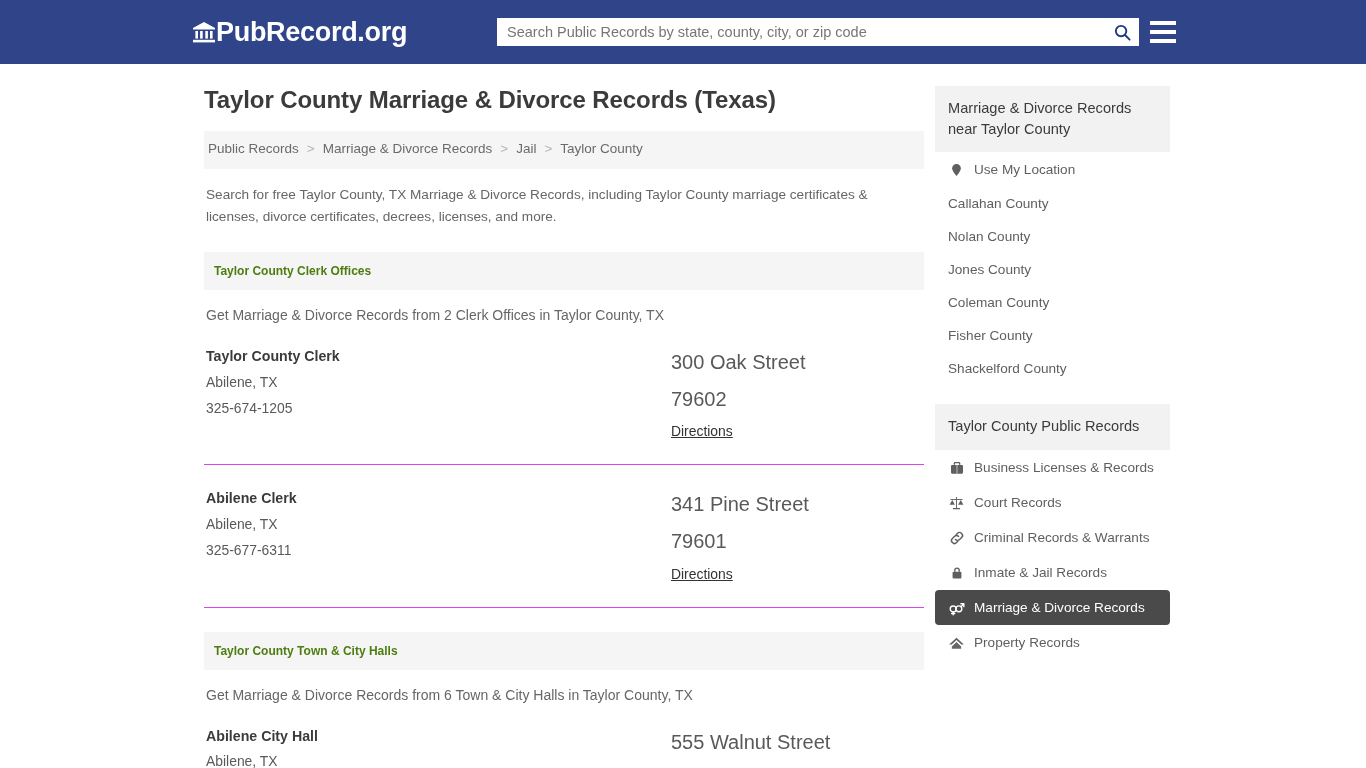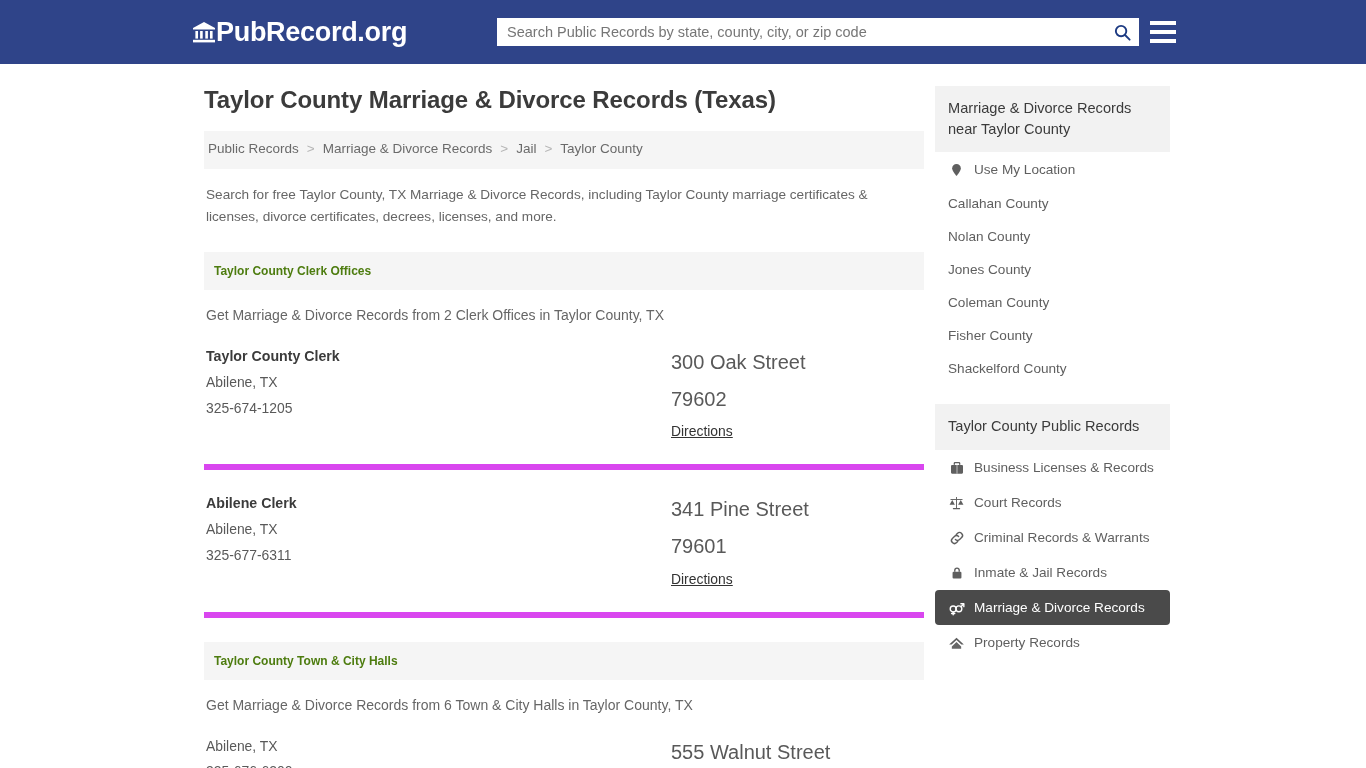--- a/index.html
+++ b/index.html
@@ -137,21 +137,21 @@
   }
   .section-note {
     font-size: 14px;
     color: #666;
     padding: 17px 2px 0 2px;
   }
 
   .listing {
     display: flex;
     padding: 21px 2px 19px 2px;
-    border-bottom: 6px solid #d946ef;
+    border-bottom: 1px solid #d946ef;
   }
   .listing:last-child { border-bottom: none; }
   .listing-left { width: 465px; }
   .listing-right { flex: 1; }
   .org-name {
     font-size: 14.2px;
     font-weight: bold;
     color: #3b3b3b;
     line-height: 1.82;
   }
@@ -287,20 +287,21 @@
             <div class="listing-right">
               <div class="addr-line">341 Pine Street</div>
               <div class="addr-line">79601</div>
               <div><a class="directions" href="#">Directions</a></div>
             </div>
           </div>
           <div class="section-head">Taylor County Town &amp; City Halls</div>
           <div class="section-note">Get Marriage &amp; Divorce Records from 6 Town &amp; City Halls in Taylor County, TX</div>
           <div class="listing">
             <div class="listing-left">
+              <div class="org-name">Abilene City Hall</div>
               <div class="org-line">Abilene, TX</div>
               <div class="org-line">325-676-6200</div>
             </div>
             <div class="listing-right">
               <div class="addr-line">555 Walnut Street</div>
               <div class="addr-line">79601</div>
               <div><a class="directions" href="#">Directions</a></div>
             </div>
           </div>
         </div>

